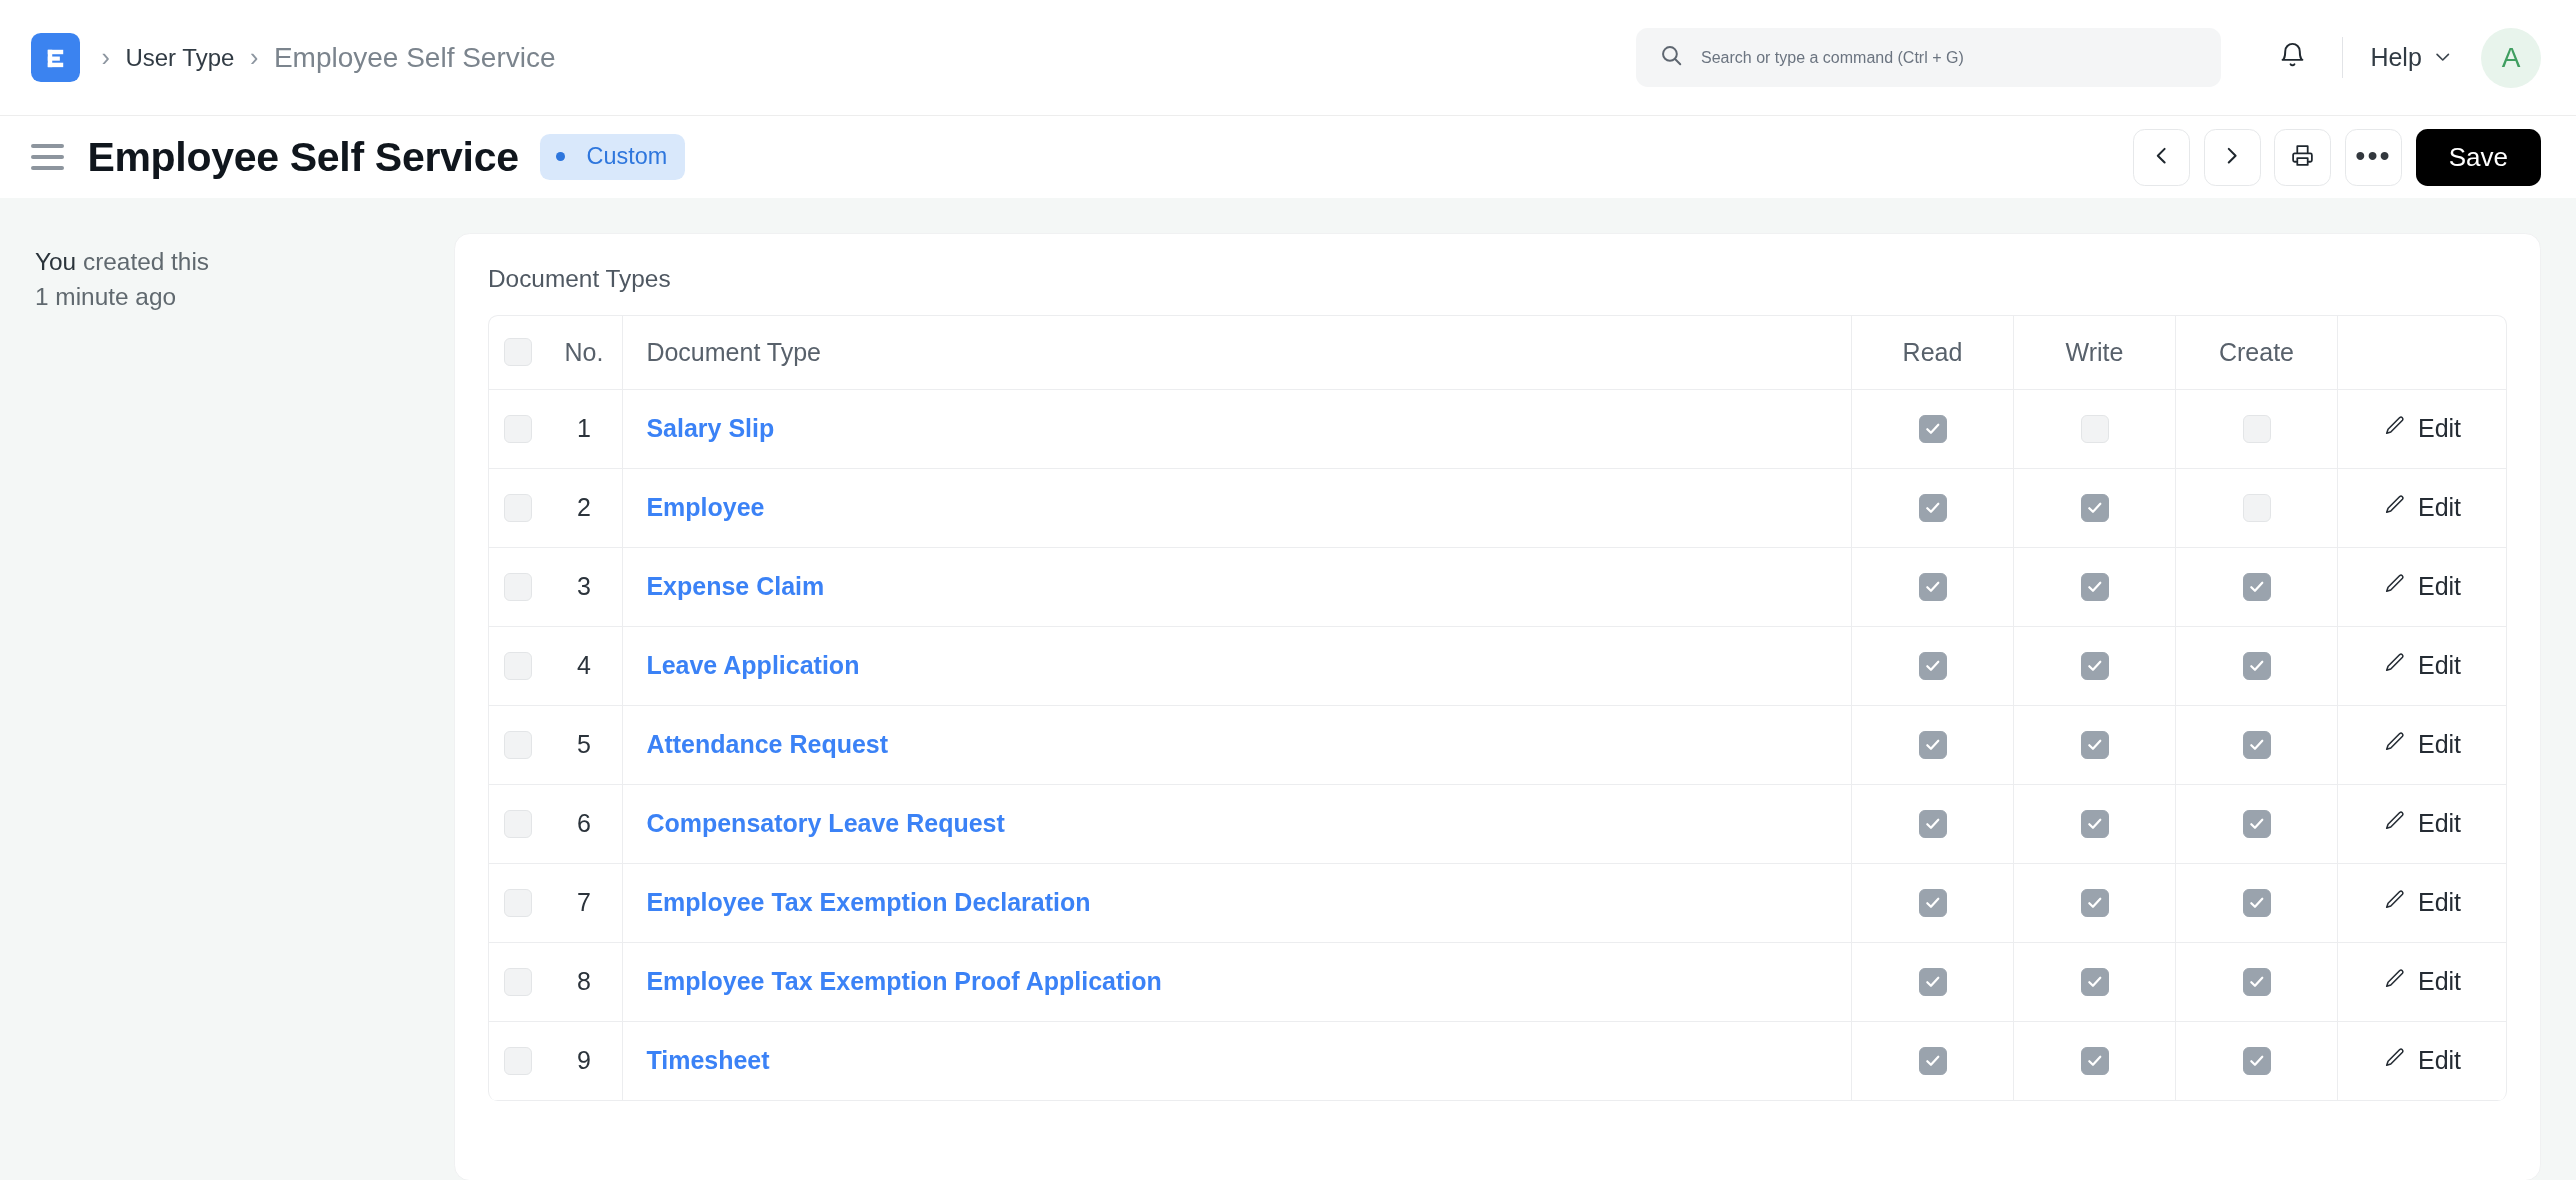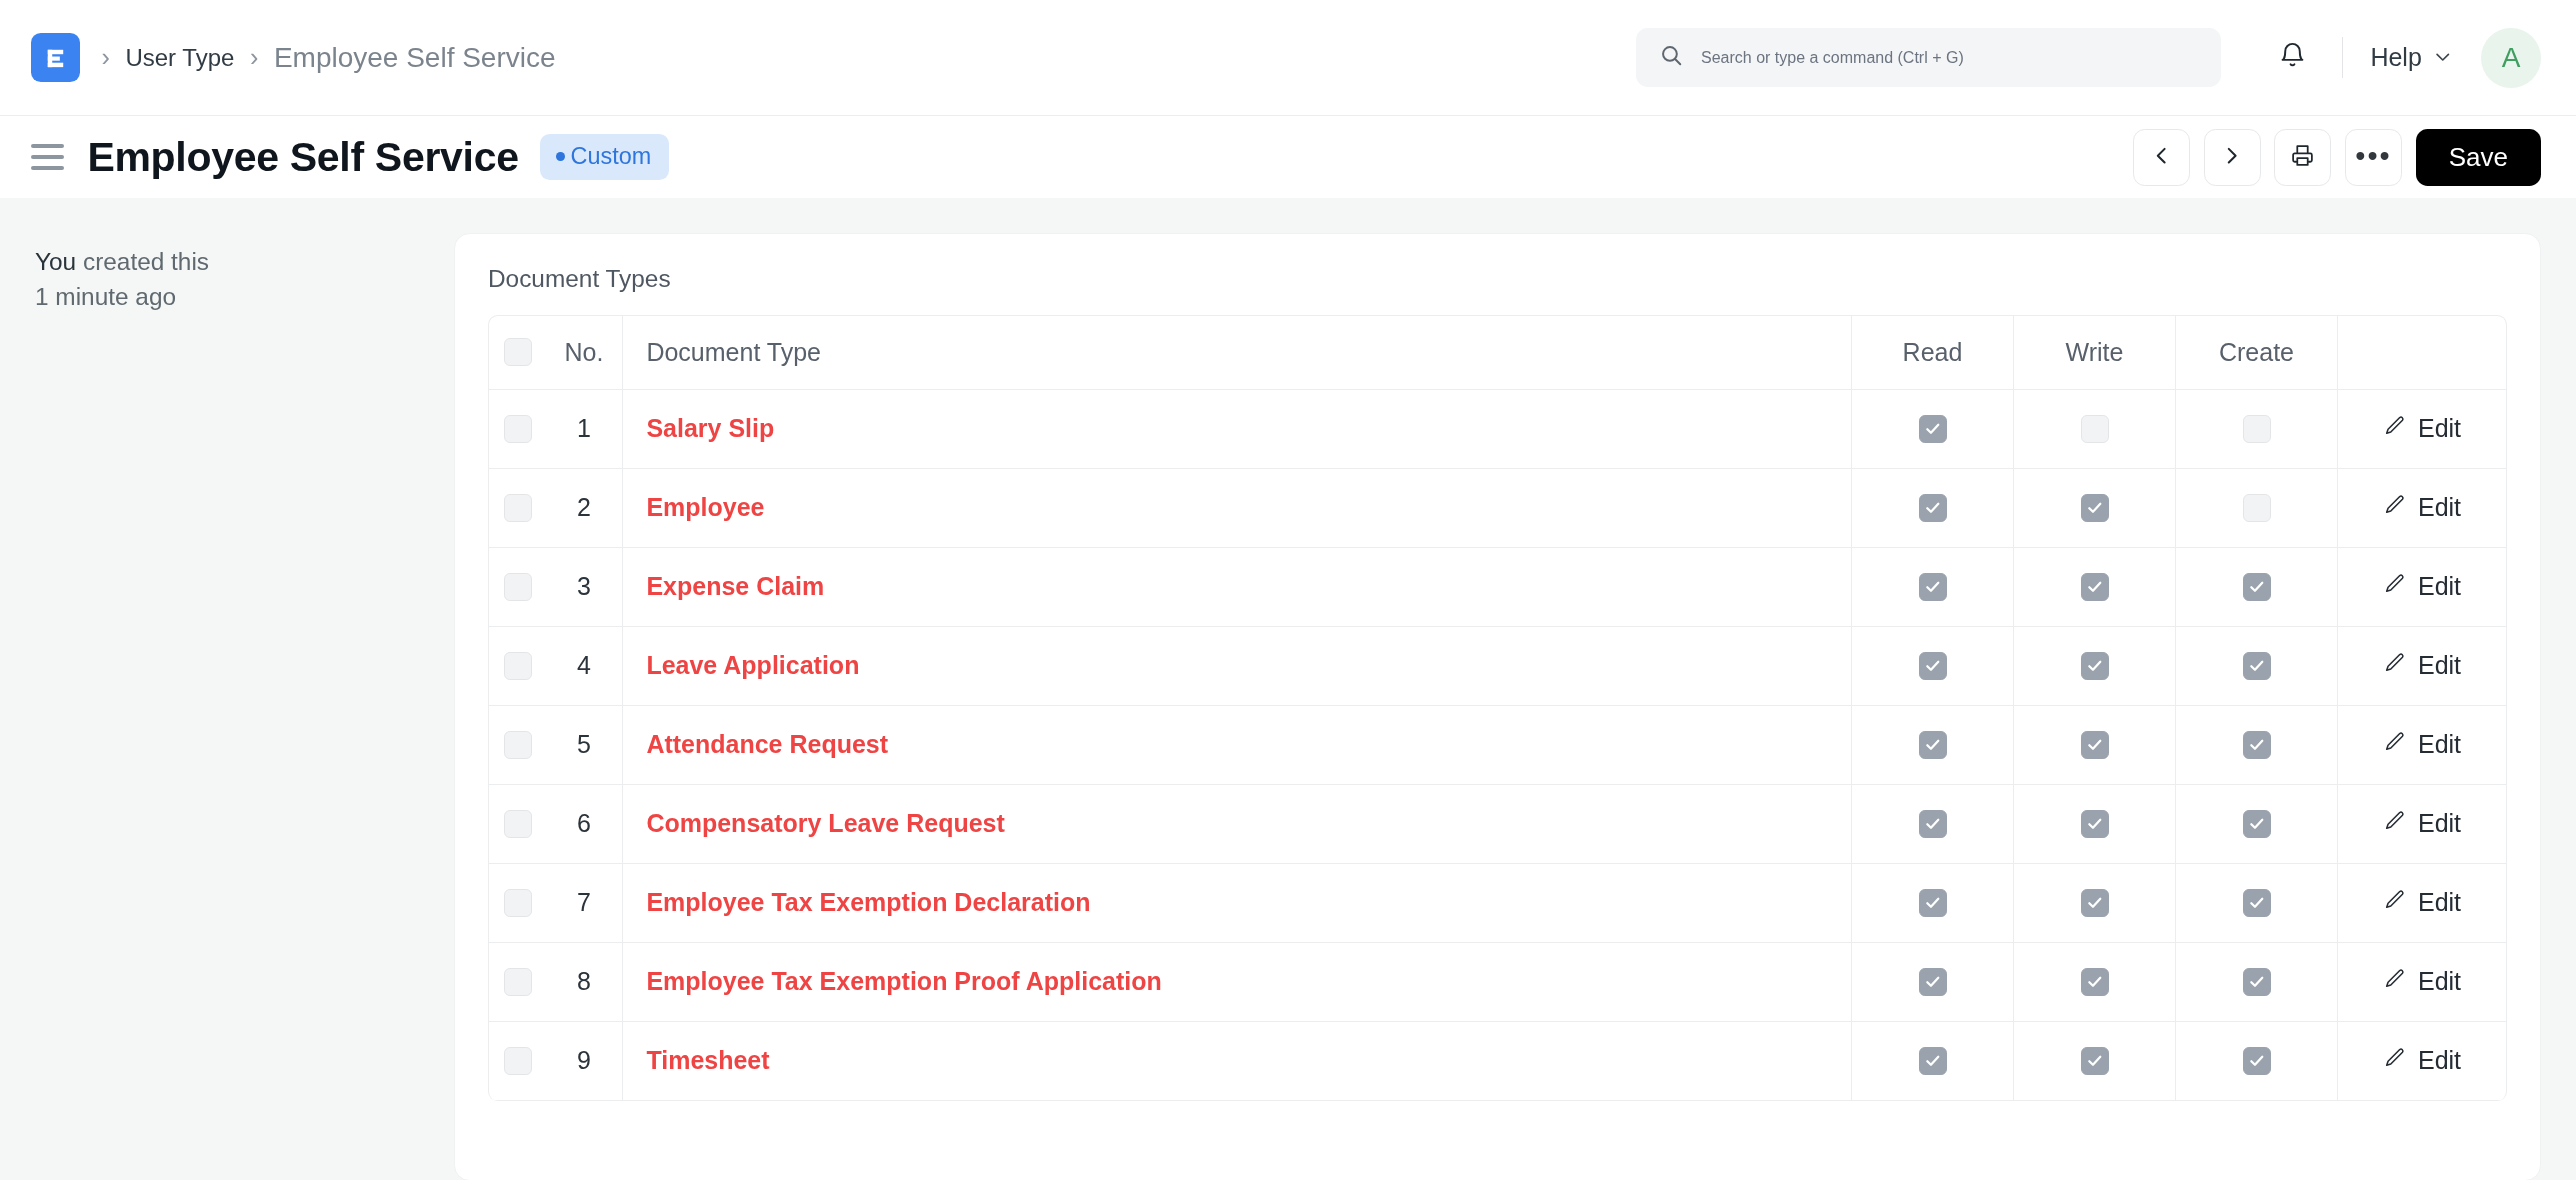--- a/index.html
+++ b/index.html
@@ -164,21 +164,21 @@
 
   .badge-custom {
     margin-left: 21.5px;
     background: #d9e8fb;
     color: #2e76dd;
     font-size: 23.4px;
     border-radius: 9.8px;
     padding: 8.8px 17.6px 9.8px 15.6px;
     display: flex;
     align-items: center;
-    gap: 6px;
+    gap: 22px;
     white-space: nowrap;
   }
   .badge-dot {
     width: 8.8px;
     height: 8.8px;
     border-radius: 50%;
     background: #2e76dd;
     flex: none;
   }
 
@@ -280,21 +280,21 @@
 
   .cell {
     display: flex;
     align-items: center;
     font-size: 25px;
     padding: 0 17.6px;
   }
 
   .c-check  { width: 57px;  justify-content: center; padding: 0; flex: none; }
   .c-no     { width: 76px;  justify-content: center; padding: 0; flex: none; color: #2b333b; }
-  .c-name   { flex: 1; min-width: 0; padding-left: 23.4px; border-left: 1px solid #ecedef; font-weight: bold; color: #ef4444; }
+  .c-name   { flex: 1; min-width: 0; padding-left: 23.4px; border-left: 1px solid #ecedef; font-weight: bold; color: #3b82f6; }
   .c-perm   { width: 162px; flex: none; justify-content: center; padding: 0; border-left: 1px solid #ecedef; }
   .c-edit   { width: 169px; flex: none; justify-content: center; padding: 0; border-left: 1px solid #ecedef; gap: 11.7px; color: #252c34; }
 
   .grid-head .c-name { font-weight: normal; }
 
   
   .cb {
     width: 28px;
     height: 28px;
     border-radius: 5.9px;

